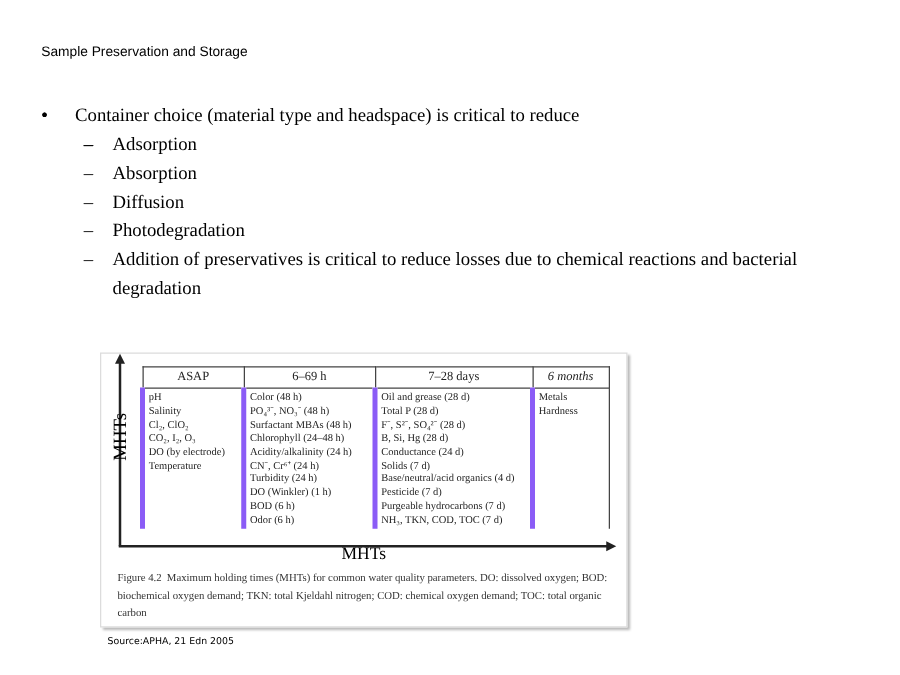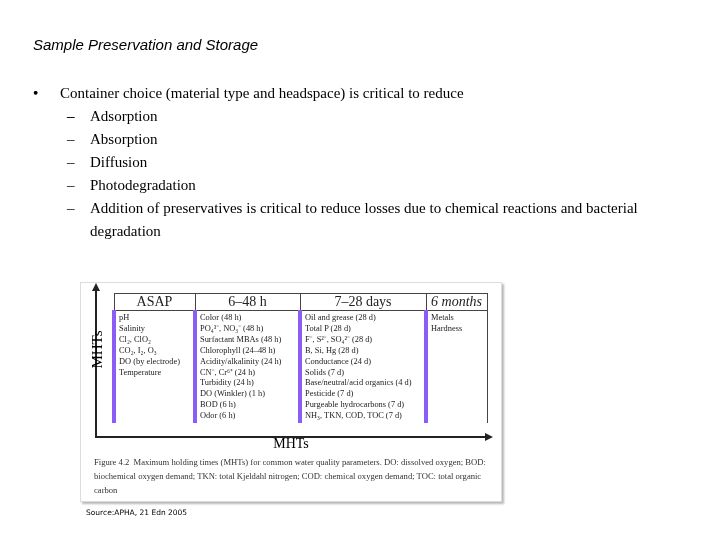--- a/index.html
+++ b/index.html
@@ -2,21 +2,21 @@
 <html><head>
 <meta charset="utf-8">
 <style>
   html, body { margin: 0; padding: 0; }
   body {
     width: 720px; height: 540px; background: #ffffff; position: relative; overflow: hidden;
     color: #000;
   }
   .title {
     position: absolute; left: 33px; top: 36px;
-    font-family: "Liberation Sans", sans-serif; font-style: italic; font-size: 15px;
+    font-family: "Liberation Sans", sans-serif; font-size: 11px;
   }
   .bullets {
     position: absolute; left: 33px; top: 82px; width: 680px;
     font-family: "Liberation Serif", serif; font-size: 15px; line-height: 23px;
   }
   .b-row { position: relative; padding-left: 27px; white-space: nowrap; }
   .b-row .mark { position: absolute; left: 0; top: 0; }
   .s-row { position: relative; padding-left: 57px; }
   .s-row .mark { position: absolute; left: 34px; top: 0; }
   .s-row .txt { display: block; white-space: normal; width: 560px; }
@@ -43,21 +43,21 @@
   }
   .y-label {
     position: absolute; left: -4px; top: 58px; transform: rotate(-90deg); transform-origin: center;
     font-size: 15px; width: 40px; text-align: center;
   }
   .mht-table {
     position: absolute; left: 31px; top: 10px; border-collapse: collapse;
     font-size: 8.4px; line-height: 10.9px; color: #222;
   }
   .mht-table th {
-    font-weight: normal; font-size: 14px; border: 1px solid #444; height: 16px; padding: 0 4px;
+    font-weight: normal; font-size: 10px; border: 1px solid #444; height: 16px; padding: 0 4px;
   }
   .mht-table td { vertical-align: top; border-left: 4px solid #8b5cf6; border-right: 1px solid #444; padding: 2px 3px 1px 3px; white-space: nowrap; margin-top: 29px; }
   .col0 { width: 72px; } .col1 { width: 96px; } .col2 { width: 117px; } .col3 { width: 52px; font-style: italic; }
   .x-label {
     position: absolute; left: 0; width: 420px; top: 153px; text-align: center; font-size: 14px;
   }
   .caption {
     position: absolute; left: 13px; top: 172px; width: 395px; font-size: 8.6px; line-height: 14px; color: #333;
   }
   .caption .fig-no { font-weight: normal; margin-right: 2px; }
@@ -105,21 +105,21 @@
 
 <div class="figure">
   <div class="y-axis"></div>
   <div class="y-arrow"></div>
   <div class="y-label">MHTs</div>
 
   <table class="mht-table">
     <thead>
       <tr>
         <th class="col0">ASAP</th>
-        <th class="col1">6–48 h</th>
+        <th class="col1">6–69 h</th>
         <th class="col2">7–28 days</th>
         <th class="col3">6 months</th>
       </tr>
     </thead>
     <tbody>
       <tr>
         <td>
           <div>pH</div>
           <div>Salinity</div>
           <div>Cl₂, ClO₂</div>

